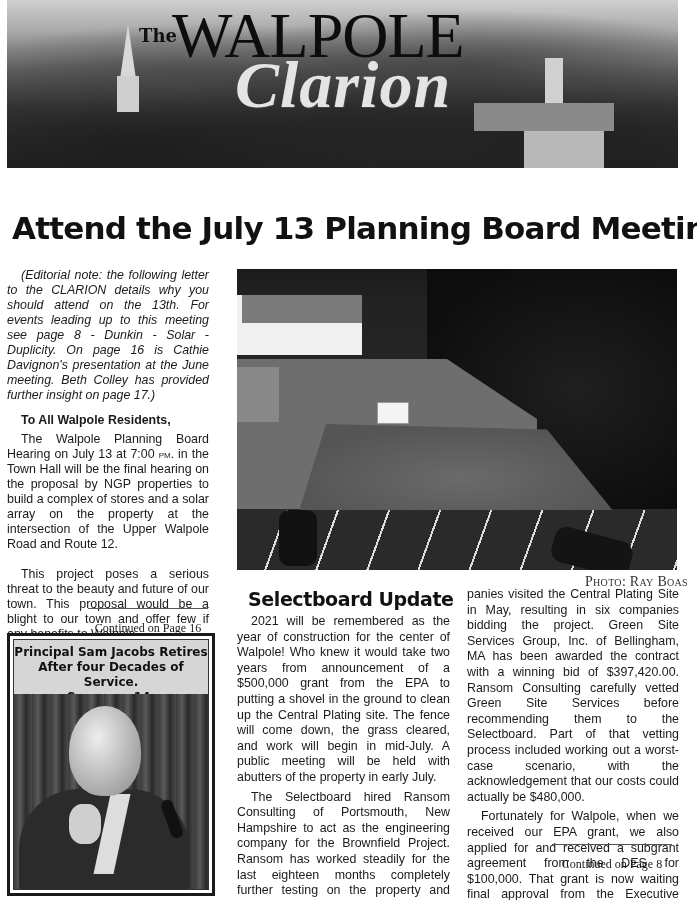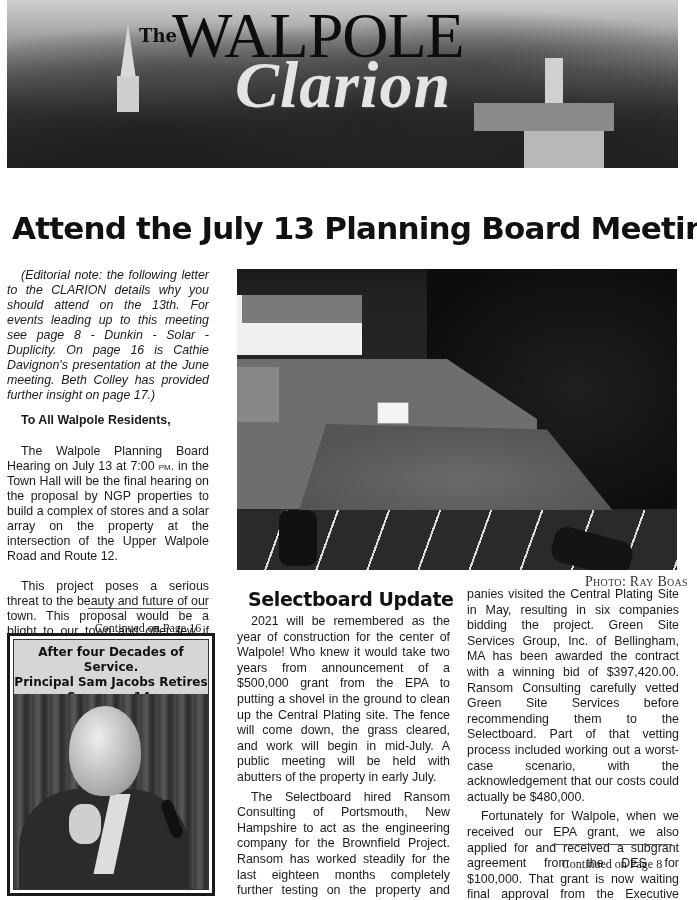--- a/index.html
+++ b/index.html
@@ -32,21 +32,21 @@
   .logo-clarion { position: absolute; left: 228px; top: 52px; font-family: "Liberation Serif", serif; font-weight: bold; font-style: italic; font-size: 66px; color: #e4e4e4; line-height: 1; text-shadow: 1px 1px 0 #444; letter-spacing: 1px; }
   .tagline { position: absolute; left: 0; width: 100%; top: 170px; text-align: center; font-family: "DejaVu Sans", sans-serif; font-weight: bold; font-size: 12.5px; color: #f2f2f2; letter-spacing: 0.2px; }
 
   
   .headline { position: absolute; left: 12px; top: 210px; width: 670px; font-family: "DejaVu Sans", sans-serif; font-weight: bold; font-size: 31px; letter-spacing: -0.8px; color: #111; white-space: nowrap; }
 
   
   .col-left { position: absolute; left: 7px; top: 268px; width: 202px; font-family: "Liberation Sans", sans-serif; font-size: 12.4px; line-height: 15px; }
   .editorial { font-style: italic; text-align: justify; text-indent: 14px; }
   .salutation { font-weight: bold; margin-top: 10px; text-indent: 14px; }
-  .col-left p.body { text-align: justify; text-indent: 14px; margin-top: 16px; }
+  .col-left p.body { text-align: justify; text-indent: 14px; margin-top: 4px; }
   .continued { font-family: "Liberation Serif", serif; font-size: 12px; border-top: 1px solid #555; width: 120px; padding-top: 12px; text-align: center; }
   .cont-left { position: absolute; left: 88px; top: 608px; }
 
   
   .promo-box { position: absolute; left: 7px; top: 633px; width: 208px; height: 263px; border: 3px solid #1a1a1a; padding: 3px; background: #fff; }
   .promo-inner { width: 100%; height: 100%; border: 1px solid #333; position: relative; overflow: hidden; }
   .promo-head { background: #d6d6d6; height: 54px; text-align: center; font-family: "DejaVu Sans", sans-serif; font-weight: bold; font-size: 12px; line-height: 15px; padding-top: 5px; color: #111; }
   .promo-photo { position: absolute; left: 0; top: 54px; right: 0; bottom: 0;
     background: repeating-linear-gradient(90deg, #3a3a3a 0px, #5a5a5a 6px, #2a2a2a 12px, #4a4a4a 18px); }
   .promo-photo .head { position: absolute; left: 55px; top: 12px; width: 72px; height: 90px; border-radius: 50% 50% 45% 45%; background: radial-gradient(ellipse at 40% 35%, #eee 0%, #bbb 50%, #888 100%); }
@@ -105,22 +105,22 @@
   <p class="body"><span>The Walpole Planning Board Hearing on July 13 at 7:00 </span><span class="smallcaps">pm</span><span>. in the Town Hall will be the final hearing on the proposal by NGP properties to build a complex of stores and a solar array on the property at the intersection of the Upper Walpole Road and Route 12.</span></p>
   <p class="body" style="margin-top:15px">This project poses a serious threat to the beauty and future of our town. This proposal would be a blight to our town and offer few if any benefits to Walpole.</p>
   <p class="body" style="margin-top:6px">Please consider the following points:</p>
   <p class="body" style="margin-top:6px">1 NGP Properties has planned for this to be a strip mall which would hold five businesses, including Dunkin Donuts and Taco Bell.</p>
 </div>
 <div class="continued cont-left">Continued on  Page 16</div>
 
 <div class="promo-box">
   <div class="promo-inner">
     <div class="promo-head">
+      <div>Principal Sam Jacobs Retires</div>
       <div>After four Decades of Service.</div>
-      <div>Principal Sam Jacobs Retires</div>
       <div>See page 14.</div>
     </div>
     <div class="promo-photo">
       <div class="suit"></div>
       <div class="shirt"></div>
       <div class="head"></div>
       <div class="hand"></div>
       <div class="mic"></div>
     </div>
   </div>

